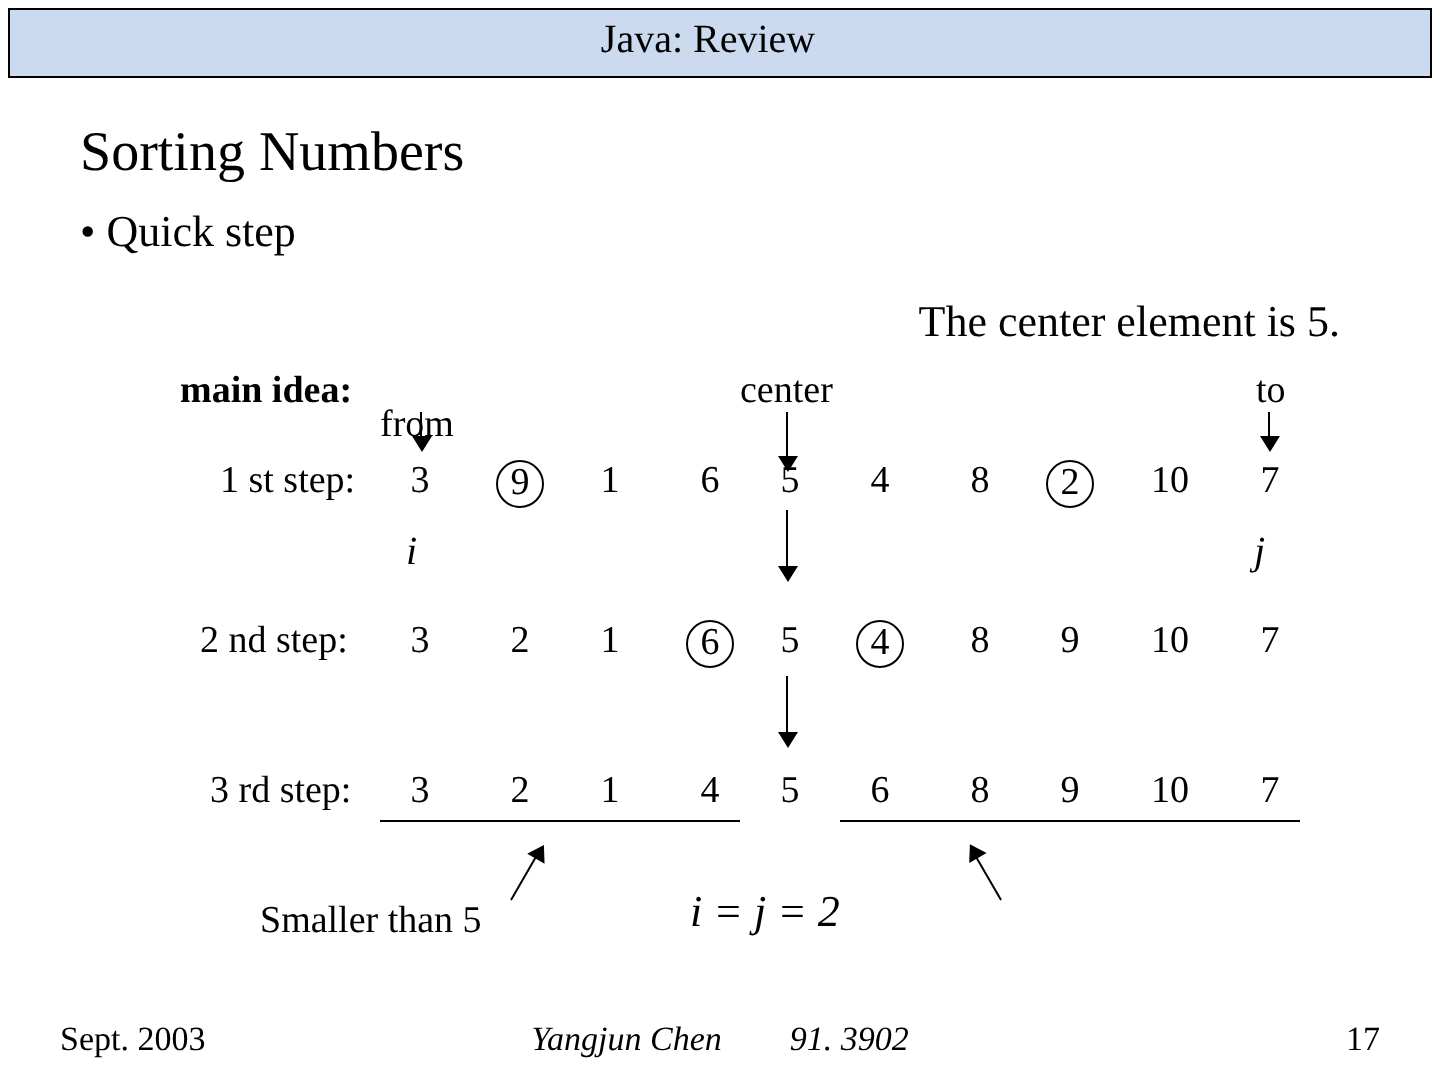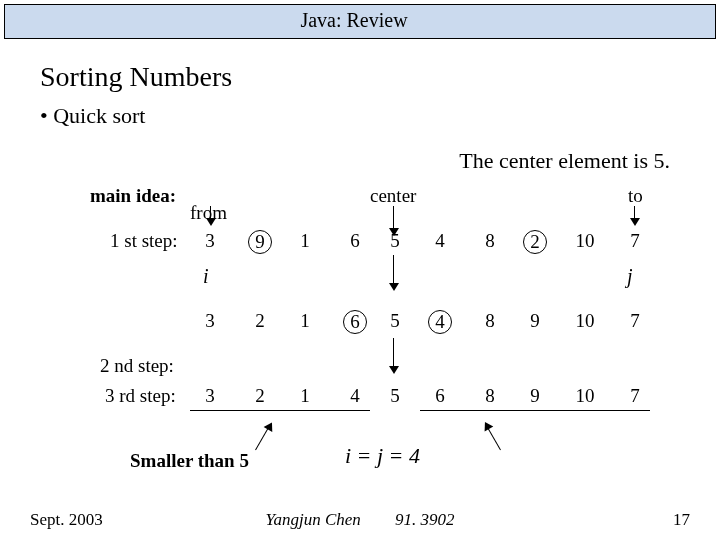--- a/index.html
+++ b/index.html
@@ -109,21 +109,21 @@
   .footer-right { position: absolute; right: 30px; bottom: 10px; font-size: 17px; }
 </style>
 </head>
 <body>
 
 <div class="title-bar">
   <span>Java: Review</span>
 </div>
 
 <div class="heading">Sorting Numbers</div>
-<div class="bullet-line">•  Quick sort</div>
+<div class="bullet-line">•  Quick step</div>
 <div class="center-text">The center element is 5.</div>
 
 <div class="stage">
 
   <span class="lbl" style="left:30px; top:5px;font-weight:bold;">main idea:</span>
   <span class="lbl" style="left:130px; top:22px;">from</span>
   <span class="lbl" style="left:310px; top:5px;">center</span>
   <span class="lbl" style="left:568px; top:5px;">to</span>
 
   <div class="arrow-down ad-short" style="left:146px; top:26px;"></div>
@@ -140,21 +140,21 @@
   <span class="num" style="left:415px; top:50px;">8</span>
   <span class="num" style="left:460px; top:50px;"><span class="circ">2</span></span>
   <span class="num" style="left:510px; top:50px;">10</span>
   <span class="num" style="left:560px; top:50px;">7</span>
 
   <span class="lbl ital" style="left:143px; top:85px;">i</span>
   <span class="lbl ital" style="left:567px; top:85px;">j</span>
 
   <div class="arrow-down ad-long" style="left:329px; top:75px;"></div>
 
-  <span class="lbl" style="left:40px; top:130px;margin-top:45px;">2 nd step:</span>
+  <span class="lbl" style="left:40px; top:130px;">2 nd step:</span>
   <span class="num" style="left:135px; top:130px;">3</span>
   <span class="num" style="left:185px; top:130px;">2</span>
   <span class="num" style="left:230px; top:130px;">1</span>
   <span class="num" style="left:280px; top:130px;"><span class="circ">6</span></span>
   <span class="num" style="left:320px; top:130px;">5</span>
   <span class="num" style="left:365px; top:130px;"><span class="circ">4</span></span>
   <span class="num" style="left:415px; top:130px;">8</span>
   <span class="num" style="left:460px; top:130px;">9</span>
   <span class="num" style="left:510px; top:130px;">10</span>
   <span class="num" style="left:560px; top:130px;">7</span>
@@ -172,22 +172,22 @@
   <span class="num" style="left:460px; top:205px;">9</span>
   <span class="num" style="left:510px; top:205px;">10</span>
   <span class="num" style="left:560px; top:205px;">7</span>
 
   <div class="uline" style="left:130px; top:230px; width:180px;"></div>
   <div class="uline" style="left:360px; top:230px; width:230px;"></div>
 
   <div class="diag" style="left:195px; top:240px; height:30px; transform:rotate(30deg);"></div>
   <div class="diag" style="left:440px; top:240px; height:30px; transform:rotate(-30deg);"></div>
 
-  <span class="lbl" style="left:70px;  top:270px;font-weight:bold;">Smaller than 5</span>
-  <span class="lbl ital" style="left:285px; top:263px; font-size:22px;">i = j = 4</span>
+  <span class="lbl" style="left:70px;  top:270px;">Smaller than 5</span>
+  <span class="lbl ital" style="left:285px; top:263px; font-size:22px;">i = j = 2</span>
 
 </div>
 
 <div class="footer-left">Sept. 2003</div>
 <div class="footer-mid">
   <span>Yangjun Chen</span>
   &nbsp;&nbsp;&nbsp;&nbsp;&nbsp;&nbsp;
   <span>91. 3902</span>
 </div>
 <div class="footer-right">17</div>

